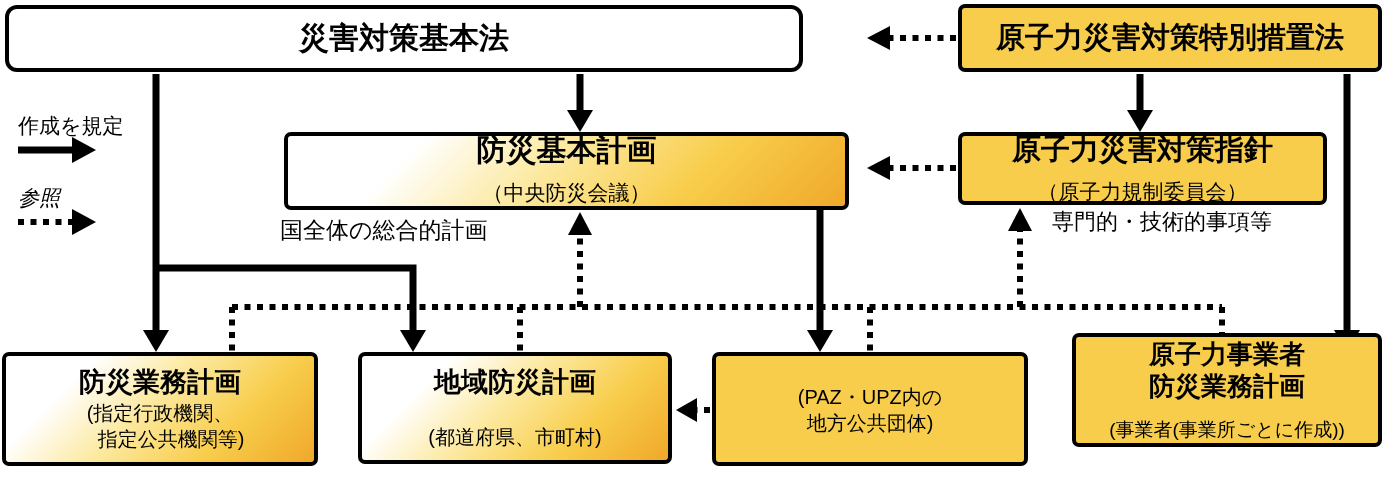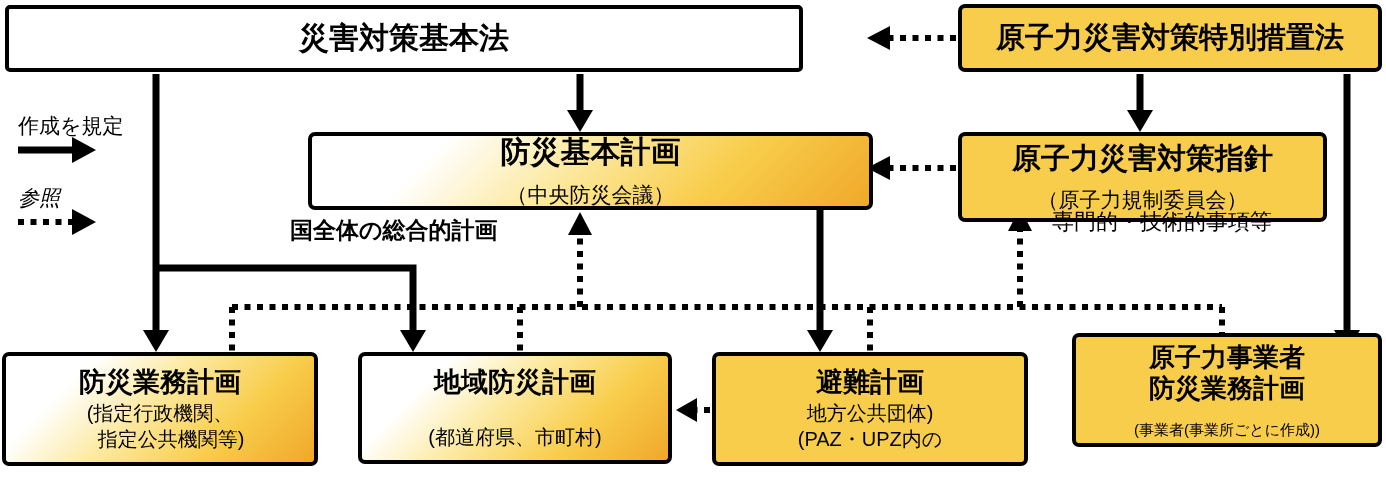--- a/index.html
+++ b/index.html
@@ -25,21 +25,21 @@
     background:#fff;
   }
   .fill-solid{background:#F8CD4B;}
   .fill-grad{background:linear-gradient(135deg,#ffffff 0%,#ffffff 22%,#fce9a0 46%,#f8cd4b 72%,#f0a82a 100%);}
   .t30{font-size:30px;font-weight:bold;}
   .t29{font-size:29px;font-weight:bold;}
   .t27{font-size:27px;font-weight:bold;}
   .t26{font-size:26px;font-weight:bold;line-height:1.2;}
   .sub21{font-size:21px;margin-top:13px;}
   .sub20{font-size:20px;margin-top:2px;line-height:1.2;}
-  .sub19{font-size:15px;margin-top:17px;}
+  .sub19{font-size:19px;margin-top:17px;}
   .nudge{margin-left:22px;}
   .note{position:absolute;z-index:2;font-size:23px;white-space:nowrap;}
   .legend-label{position:absolute;z-index:2;font-size:21px;white-space:nowrap;}
 </style>
 </head>
 <body>
 
 <div class="stage">
 
   <svg class="connectors" width="1386" height="477" viewBox="0 0 1386 477">
@@ -91,56 +91,55 @@
       <path class="solidline" d="M18 150 H72"></path>
       <polygon class="head" points="72,137 72,163 96,150"></polygon>
       <path class="dotline" d="M18 222 H72"></path>
       <polygon class="head" points="72,209 72,235 96,222"></polygon>
     </g>
   </svg>
 
   <div class="legend-label" style="left:18px;top:112px;">作成を規定</div>
   <div class="legend-label" style="left:18px;top:184px;font-style:italic;">参照</div>
 
-  <div class="box" style="left:5px;top:5px;width:798px;height:67px;border-radius:5px;">
+  <div class="box" style="left:5px;top:5px;width:798px;height:67px;border-radius:12px;">
     <div class="t30">災害対策基本法</div>
   </div>
 
   <div class="box fill-solid" style="left:958px;top:4px;width:424px;height:68px;">
     <div class="t29">原子力災害対策特別措置法</div>
   </div>
 
-  <div class="box fill-grad" style="left:308px;top:132px;width:565px;height:78px;">
+  <div class="box fill-grad" style="left:284px;top:132px;width:565px;height:78px;font-family:Liberation Mono, monospace;">
     <div class="t30">防災基本計画</div>
     <div class="sub21">（中央防災会議）</div>
   </div>
 
-  <div class="box fill-solid" style="left:958px;top:132px;width:369px;height:90px;">
+  <div class="box fill-solid" style="left:958px;top:132px;width:369px;height:73px;">
     <div class="t29">原子力災害対策指針</div>
     <div class="sub21">（原子力規制委員会）</div>
   </div>
 
-  <div class="note" style="left:290px;top:215px;font-weight:bold;">国全体の総合的計画</div>
+  <div class="note" style="left:280px;top:215px;">国全体の総合的計画</div>
   <div class="note" style="left:1052px;top:207px;font-size:22px;">専門的・技術的事項等</div>
 
   <div class="box fill-grad" style="left:2px;top:352px;width:316px;height:114px;">
     <div class="t27">防災業務計画</div>
     <div class="sub20">(指定行政機関、</div>
     <div class="sub20 nudge">指定公共機関等)</div>
   </div>
 
   <div class="box fill-grad" style="left:358px;top:352px;width:314px;height:112px;gap:24px;">
     <div class="t27">地域防災計画</div>
     <div class="sub20">(都道府県、市町村)</div>
   </div>
 
   <div class="box fill-solid" style="left:712px;top:352px;width:316px;height:114px;">
-    <div class="t27">避難計画</div>
+    <div class="sub20">(PAZ・UPZ内の</div>
     <div class="sub20">地方公共団体)</div>
-    <div class="sub20">(PAZ・UPZ内の</div>
   </div>
 
   <div class="box fill-solid" style="left:1072px;top:333px;width:310px;height:114px;">
     <div class="t26">原子力事業者</div>
     <div class="t26">防災業務計画</div>
     <div class="sub19">(事業者(事業所ごとに作成))</div>
   </div>
 
 </div>
 

